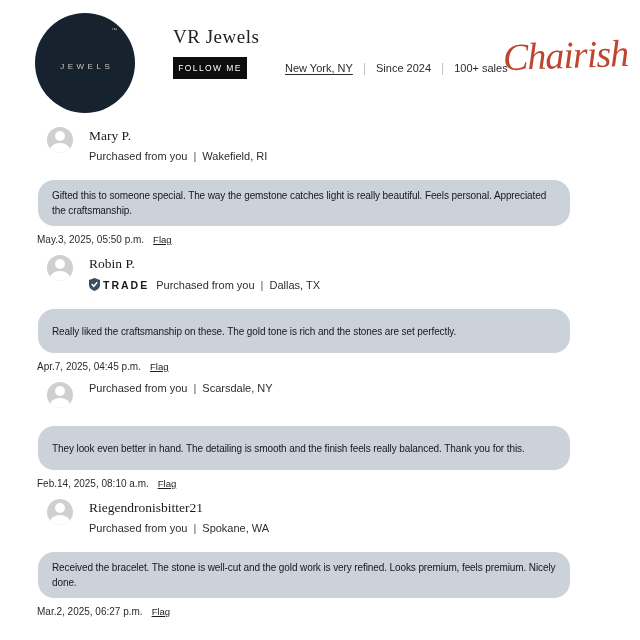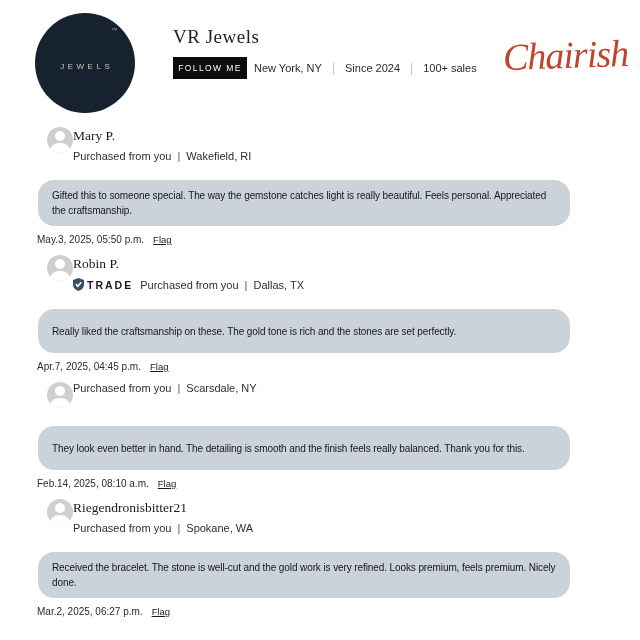--- a/index.html
+++ b/index.html
@@ -38,42 +38,42 @@
   .logo-wordmark {
     margin-top: 7px; font-size: 8px; letter-spacing: 3.5px;
     color: #cfc6bb; text-indent: 3.5px;
   }
 
   .header-main { position: absolute; left: 173px; top: 26px; }
   .shop-title {
     font-family: "Liberation Serif", serif; font-weight: 400;
     font-size: 19px; color: #222; letter-spacing: .5px;
   }
-  .header-row { margin-top: 9px; display: flex; align-items: center; gap: 7px; }
+  .header-row { margin-top: 9px; display: flex; align-items: center; gap: 38px; }
   .follow-btn {
     background: #0d0d0d; color: #fff; border: none; cursor: pointer;
     width: 74px; height: 22px; font-size: 8.5px; letter-spacing: 1.4px;
     font-family: "Liberation Sans", sans-serif;
     display: inline-flex; align-items: center; justify-content: center;
   }
   .meta { display: flex; align-items: center; gap: 10px; font-size: 11px; color: #2b2b2b; }
-  .meta a { color: #2b2b2b; text-underline-offset: 2px; cursor: pointer; }
+  .meta a { color: #2b2b2b; text-decoration: underline; text-underline-offset: 2px; cursor: pointer; }
   .meta .pipe { color: #c2c2c2; font-size: 12px; font-weight: 300; }
 
   .chairish {
     position: absolute; right: 12px; top: 33px;
     font-family: "Liberation Serif", serif; font-style: italic;
     font-size: 38px; color: var(--brand-red, #c0452f);
     letter-spacing: -1px; transform: rotate(-2deg);
   }
 
   
   .reviews { margin-top: 14px; }
   .review { margin-bottom: 10px; }
-  .review-head { display: flex; margin-left: 47px; margin-bottom: 18px; }
+  .review-head { display: flex; gap: 16px; margin-left: 47px; margin-bottom: 18px; }
   .avatar {
     width: 26px; height: 26px; border-radius: 50%;
     background: #cfcfcf; position: relative; overflow: hidden; flex: none;
   }
   .avatar::before { 
     content: ""; position: absolute; left: 8px; top: 4px;
     width: 10px; height: 10px; border-radius: 50%; background: #fff;
   }
   .avatar::after { 
     content: ""; position: absolute; left: 3px; top: 16px;

